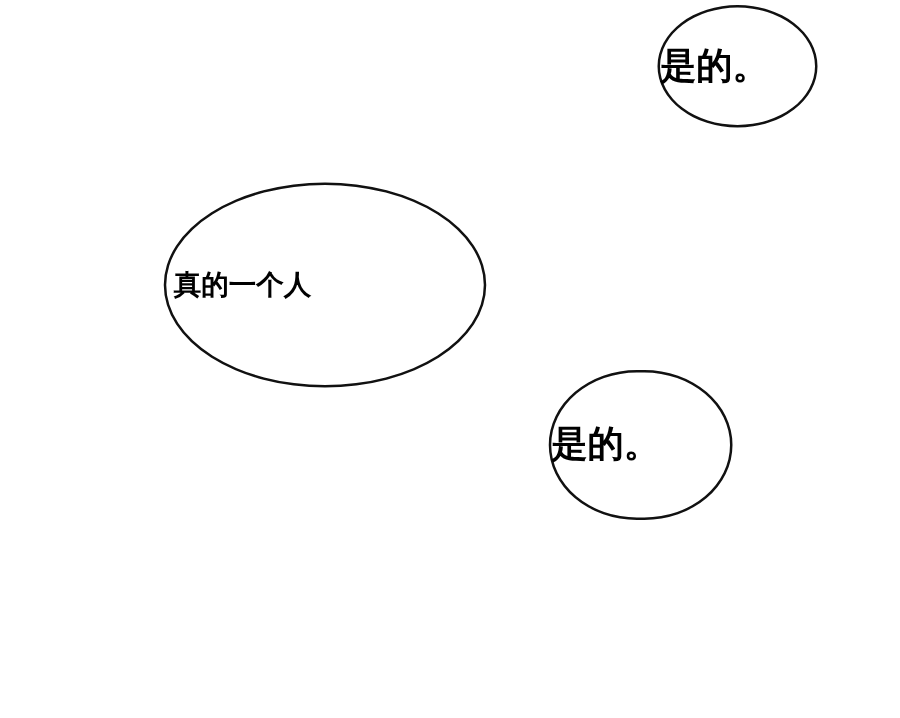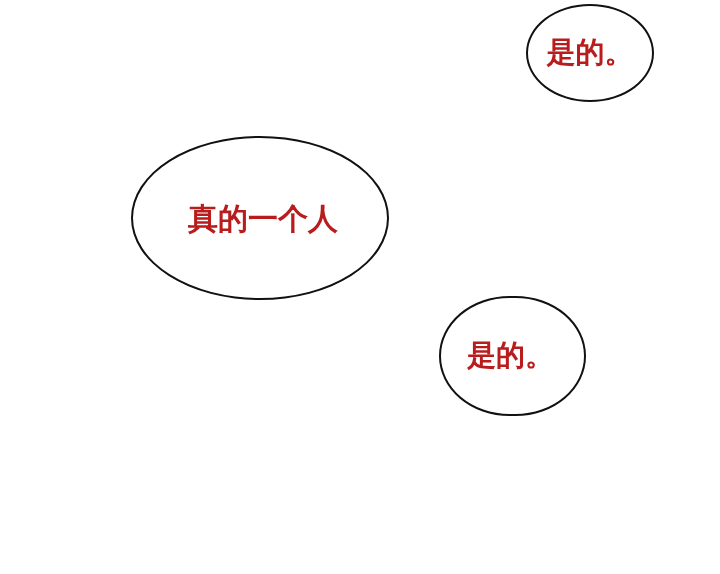--- a/index.html
+++ b/index.html
@@ -5,26 +5,26 @@
   html, body { margin: 0; padding: 0; }
   body {
     width: 720px; height: 574px; background: #ffffff; position: relative; overflow: hidden;
     font-family: "DejaVu Sans", "Liberation Sans", sans-serif;
   }
   .bubble {
     position: absolute;
     box-sizing: border-box;
     border: 2px solid #111111;
     background: #ffffff;
-    display: flex; align-items: center; justify-content: center;
-    color: #b91c1c;
+    display: flex; align-items: center; justify-content: flex-start;
+    color: #000000;
     font-weight: bold;
   }
   .b1 { left: 526px; top: 4px; width: 128px; height: 98px; border-radius: 50% / 50%; font-size: 29px; }
-  .b2 { left: 131px; top: 136px; width: 258px; height: 164px; border-radius: 50% / 50%; font-size: 30px; }
+  .b2 { left: 131px; top: 146px; width: 258px; height: 164px; border-radius: 50% / 50%; font-size: 22px; }
   .b3 { left: 439px; top: 296px; width: 147px; height: 120px; border-radius: 48% / 50%; font-size: 29px; }
   .b2 .text { text-align: left; line-height: 43px; padding-left: 6px; }
   .b3 .text { padding-right: 4px; }
   .line { display: block; white-space: nowrap; }
 </style>
 </head>
 <body>
 
 <div class="page">
   <div class="bubble b1">

